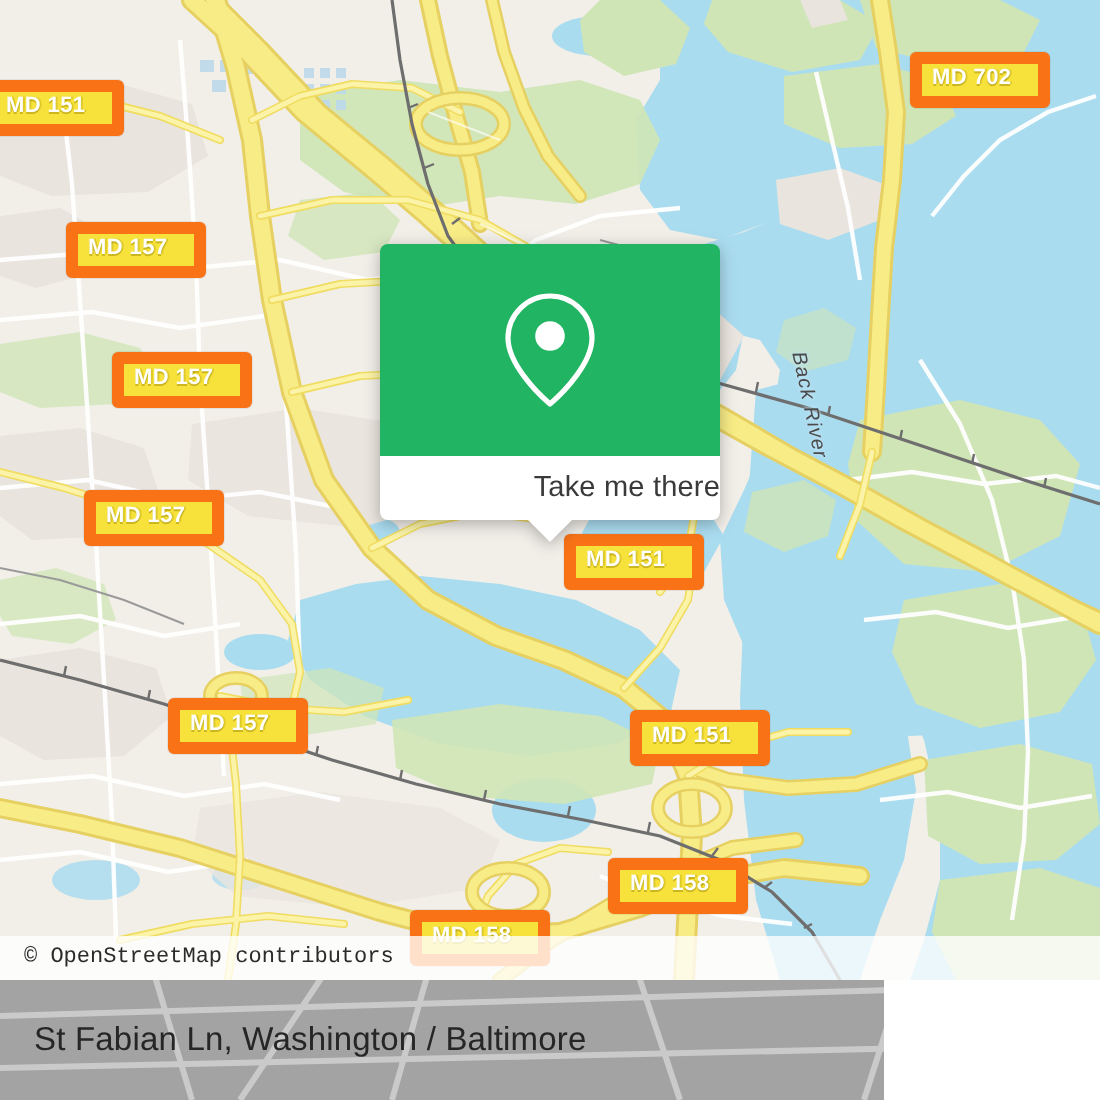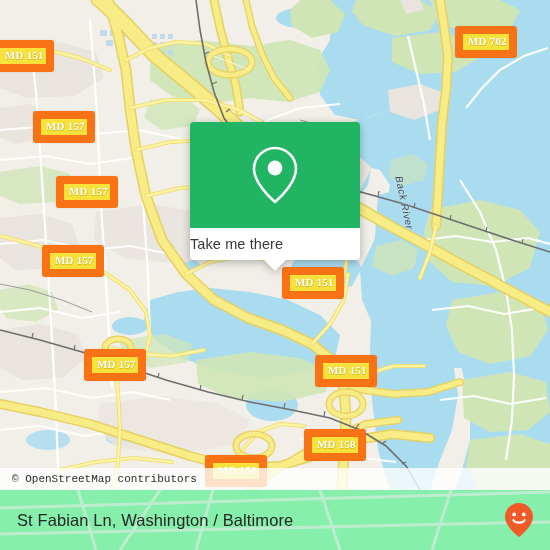--- a/index.html
+++ b/index.html
@@ -38,28 +38,28 @@
     top: 0;
     width: 550px;
     height: 490px;
     display: block;
   }
 
   
   .shield {
     position: absolute;
     background: #f7e23b;
-    border: 8px solid #f97316;
+    border: 6px solid #f97316;
     border-radius: 3px;
     color: #ffffff;
-    font-family: Liberation Serif, serif;
+    font-family: Liberation Sans, sans-serif;
     font-weight: bold;
     font-size: 11px;
     line-height: 13px;
-    padding: 1px 2px 2px 5px;
+    padding: 1px 13px 2px 5px;
     white-space: nowrap;
     letter-spacing: 0.2px;
     text-shadow: 0 1px 0 rgba(150,130,0,0.45), 1px 0 0 rgba(150,130,0,0.25);
     box-shadow: 0 0 0 0.5px rgba(0,0,0,0.06);
   }
 
   
   .water-label {
     position: absolute;
     color: #4a4a4a;
@@ -105,21 +105,21 @@
     display: flex;
     align-items: center;
     justify-content: center;
   }
   #popup-body {
     background: #ffffff;
     height: 32px;
     border-radius: 0 0 4px 4px;
     display: flex;
     align-items: center;
-    justify-content: flex-start;
+    justify-content: flex-end;
   }
   #popup-label {
     font-family: "Liberation Sans", sans-serif;
     font-size: 14.5px;
     color: #3a3a3a;
     letter-spacing: 0.1px;
   }
   #popup-tail {
     position: absolute;
     left: 50%;
@@ -130,23 +130,23 @@
     border-left: 11px solid transparent;
     border-right: 11px solid transparent;
     border-top: 11px solid #ffffff;
   }
 
   
   #footer {
     position: absolute;
     left: 0;
     top: 490px;
-    width: 550px;
+    width: 442px;
     height: 60px;
-    background: #86efac;
+    background: #a3a3a3;
     overflow: hidden;
   }
   #footer-watermark {
     position: absolute;
     left: 0;
     top: -60px;
     width: 550px;
     height: 120px;
     opacity: 0.55;
   }

